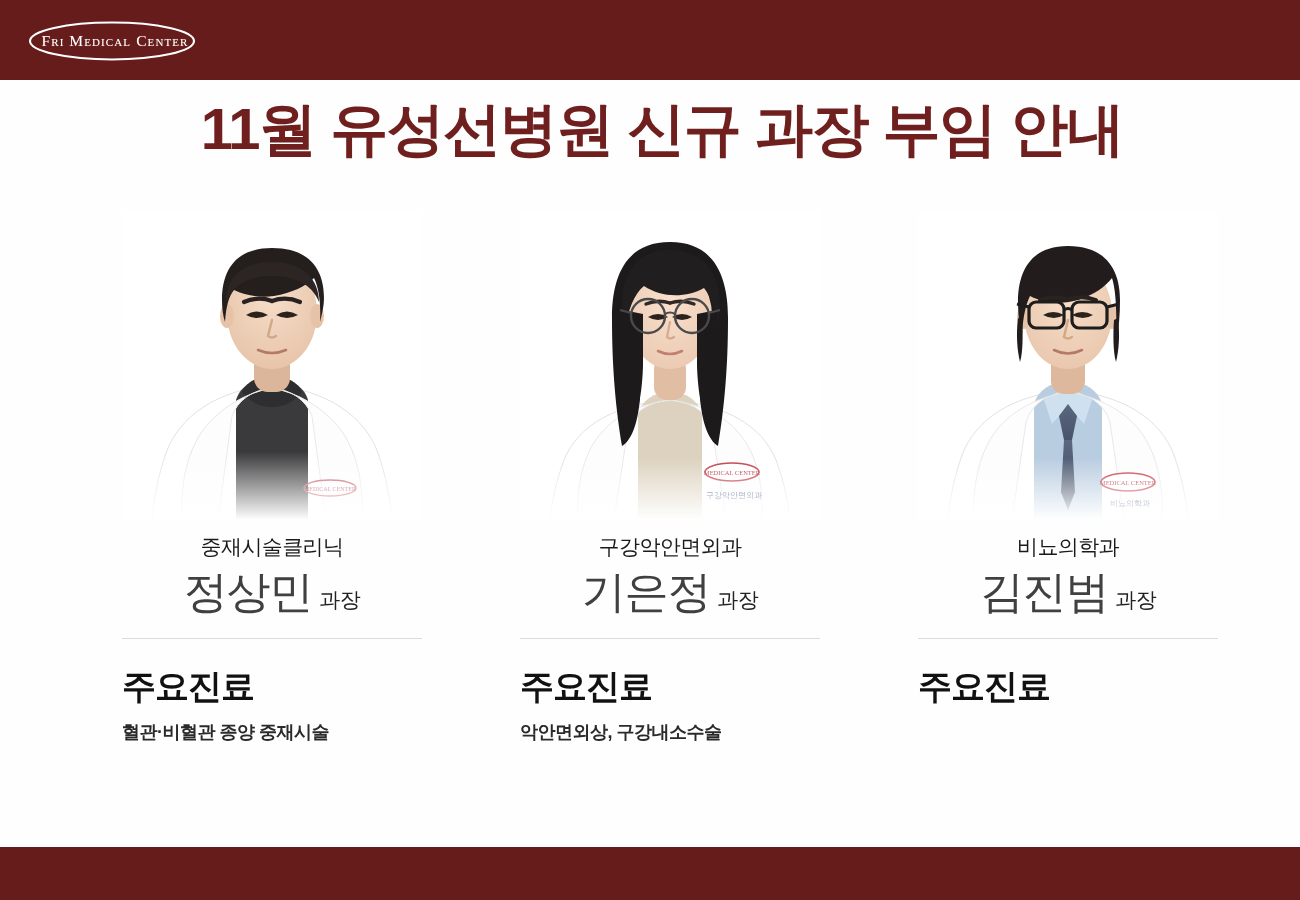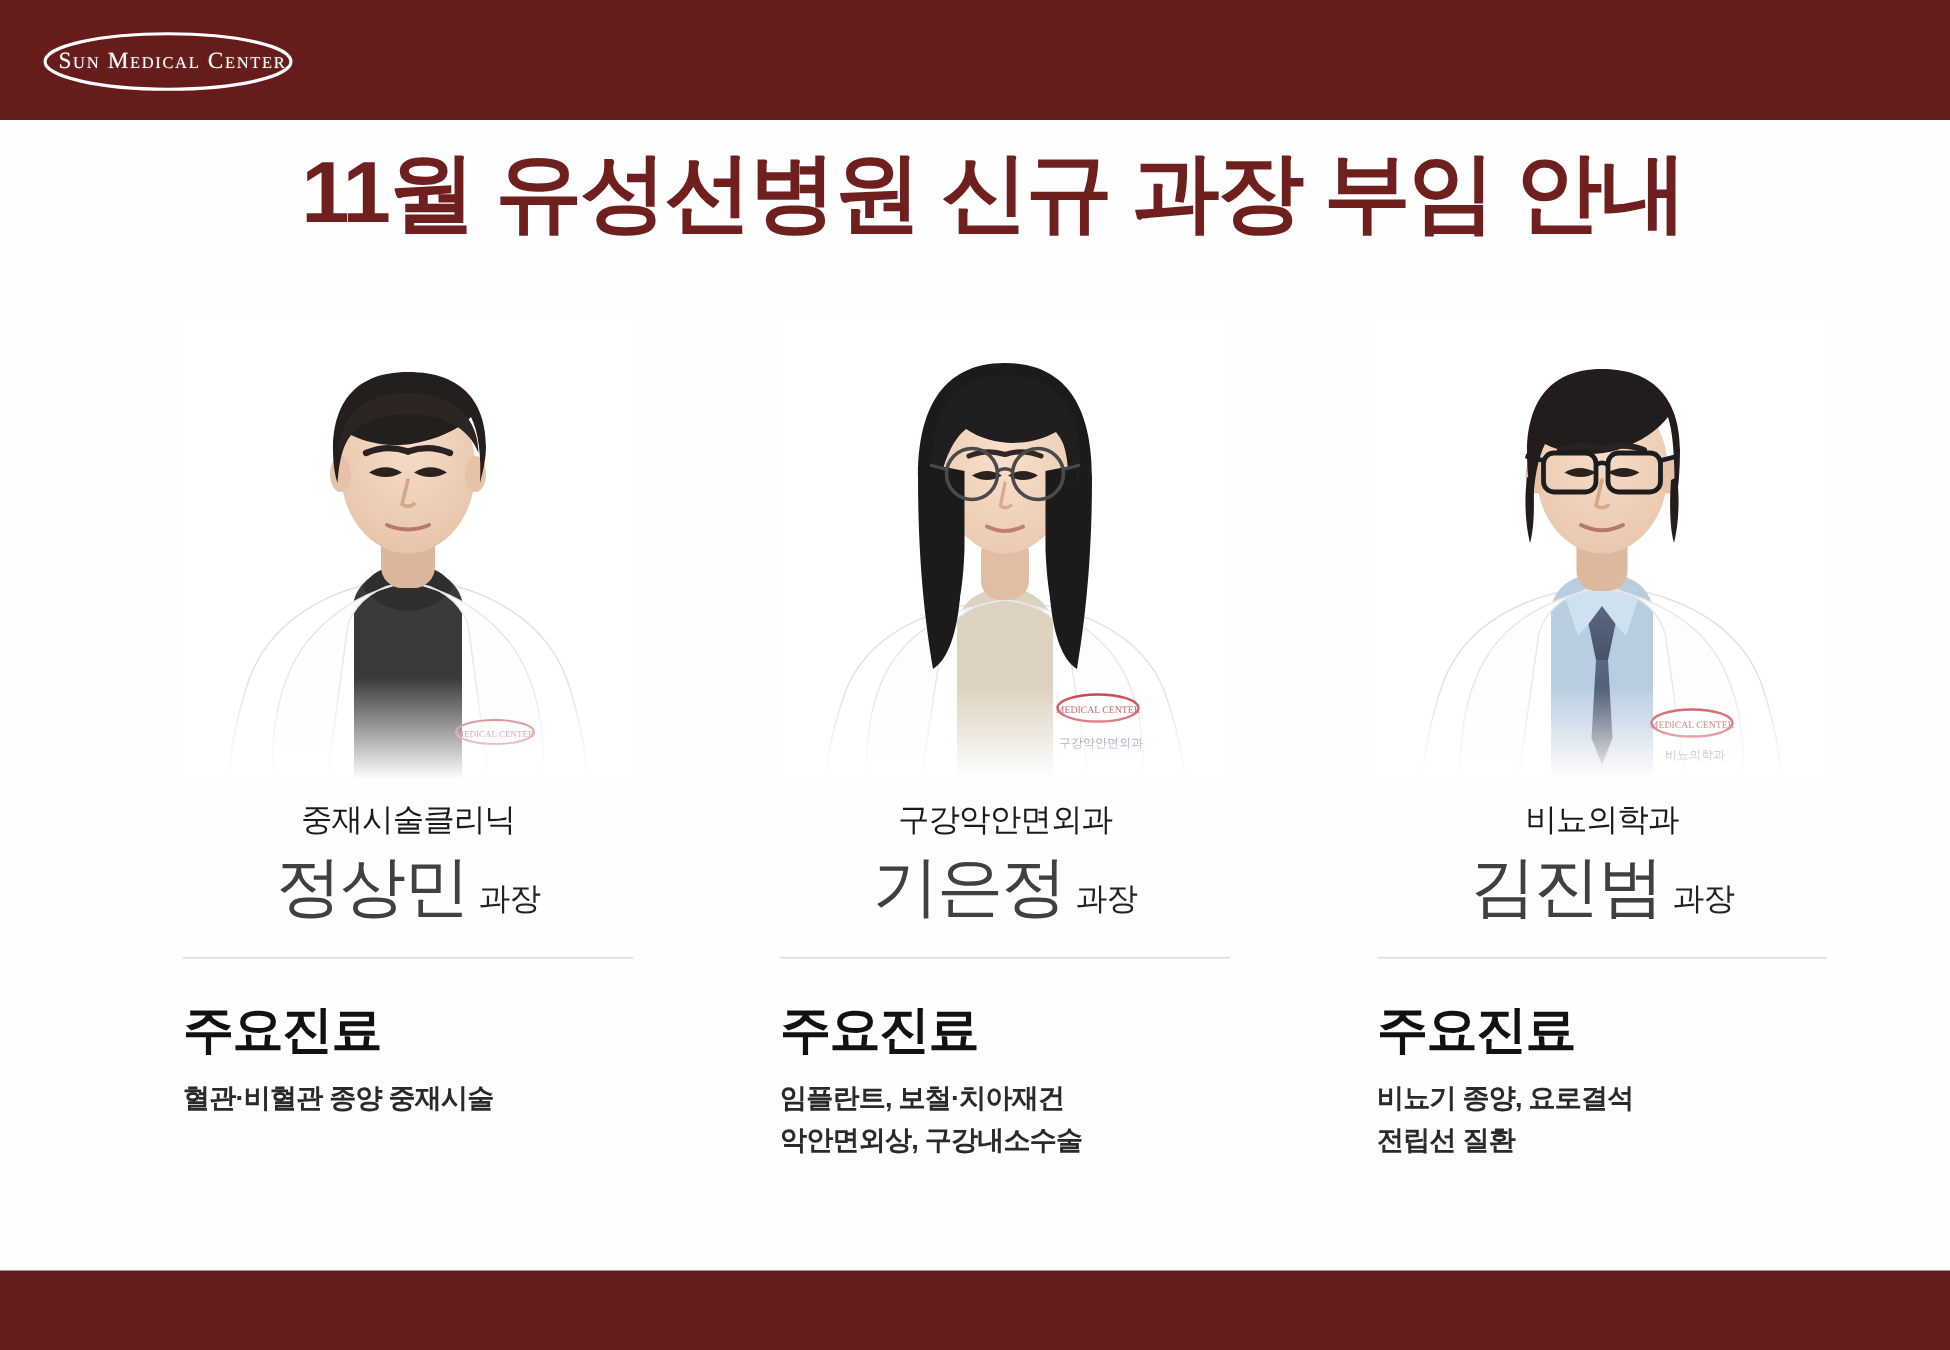--- a/index.html
+++ b/index.html
@@ -116,21 +116,21 @@
 </head>
 <body>
 
 <div class="poster">
 
   <div class="header-bar">
     <div class="logo">
       <svg class="logo-ellipse" viewBox="0 0 178 42">
         <ellipse cx="86" cy="21" rx="82" ry="18.5" fill="none" stroke="#ffffff" stroke-width="2.1"></ellipse>
       </svg>
-      <div class="logo-text">Sun Medical Center</div>
+      <div class="logo-text">Fri Medical Center</div>
     </div>
   </div>
 
   <div class="title">11월 유성선병원 신규 과장 부임 안내</div>
 
   <div class="columns">
 
     <div class="col">
       <div class="photo">
         <svg viewBox="0 0 300 310">
@@ -246,21 +246,20 @@
           <rect width="300" height="310" fill="url(#fade2)"></rect>
         </svg>
       </div>
       <div class="dept">구강악안면외과</div>
       <div class="nameline">
         <span class="name">기은정</span><span class="rank">과장</span>
       </div>
       <div class="divider"></div>
       <div class="spec-title">주요진료</div>
       <div class="spec-list">
-        <div>임플란트, 보철·치아재건</div>
         <div>악안면외상, 구강내소수술</div>
       </div>
     </div>
 
     <div class="col">
       <div class="photo">
         <svg viewBox="0 0 300 310">
           <defs>
             <linearGradient id="fade3" x1="0" y1="0" x2="0" y2="1">
               <stop offset="0.80" stop-color="#ffffff" stop-opacity="0"></stop>
@@ -324,22 +323,18 @@
           <text x="212" y="296" font-size="8" fill="#2b3b78" text-anchor="middle">비뇨의학과</text>
           <rect width="300" height="310" fill="url(#fade3)"></rect>
         </svg>
       </div>
       <div class="dept">비뇨의학과</div>
       <div class="nameline">
         <span class="name">김진범</span><span class="rank">과장</span>
       </div>
       <div class="divider"></div>
       <div class="spec-title">주요진료</div>
-      <div class="spec-list">
-        <div>비뇨기 종양, 요로결석</div>
-        <div>전립선 질환</div>
-      </div>
     </div>
 
   </div>
 
   <div class="footer-bar"></div>
 </div>
 
 </body></html>

